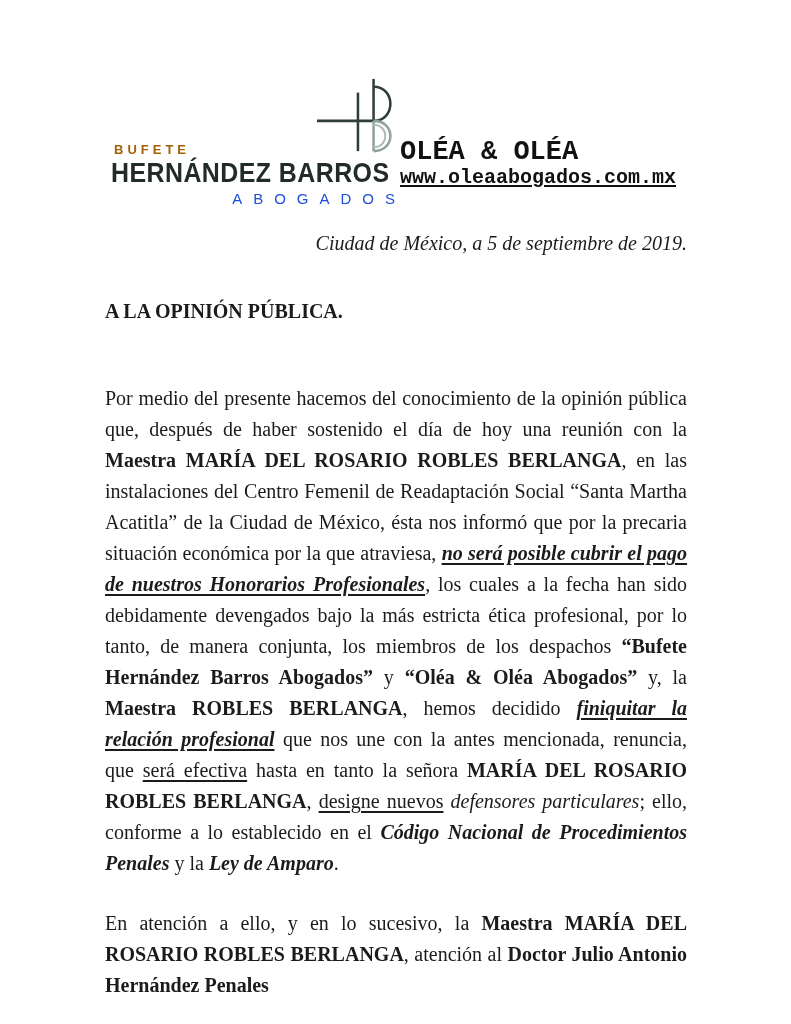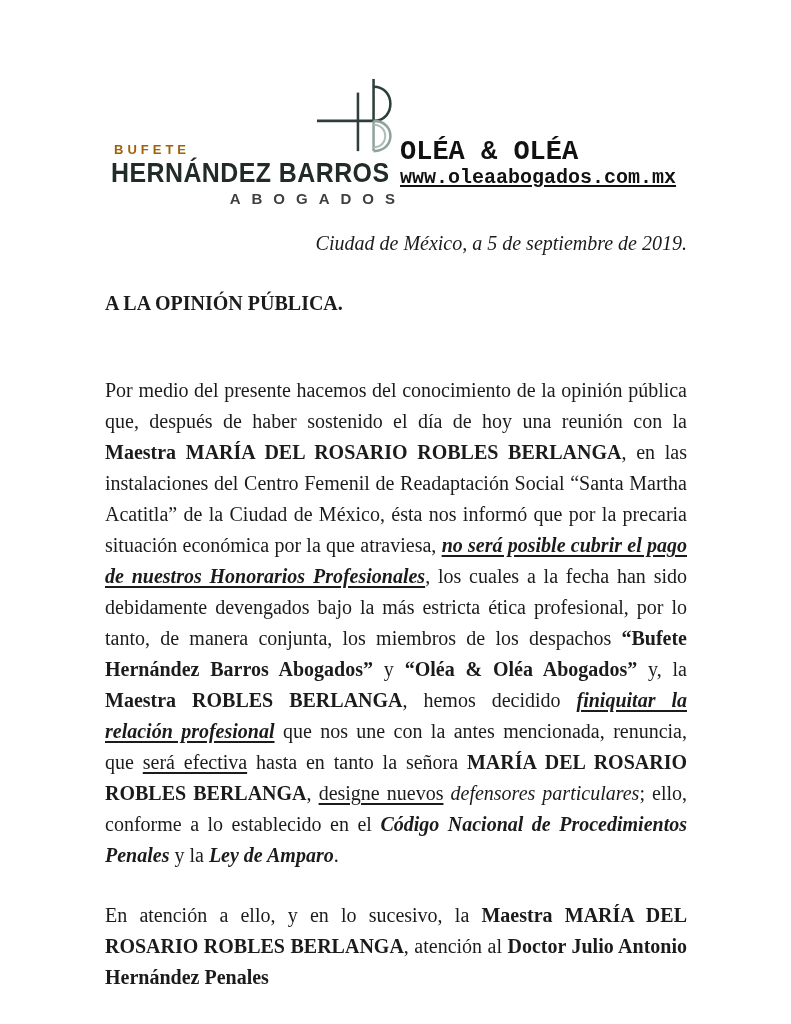--- a/index.html
+++ b/index.html
@@ -50,23 +50,23 @@
     color: #212b28;
     transform: scaleX(0.89);
     transform-origin: left center;
     white-space: nowrap;
   }
   .logo-abogados {
     position: absolute;
     right: -6px;
     top: 114px;
     font-size: 15px;
-    font-weight: bold;
+    font-weight: normal;
     letter-spacing: 11px;
-    color: #404040;
+    color: #1d4ed8;
     white-space: nowrap;
   }
   .header-right {
     position: absolute;
     left: 400px;
     top: 138px;
     width: 255px;
     font-family: Liberation Mono, monospace;
     color: #111111;
   }
@@ -98,21 +98,21 @@
     font-family: "Liberation Serif", "DejaVu Serif", serif;
     font-size: 20px;
     line-height: 31px;
     color: var(--ink, #1b1b1b);
   }
   .dateline {
     text-align: right;
     font-style: italic;
   }
   .salutation {
-    margin-top: 29px;
+    margin-top: 37px;
     font-weight: bold;
   }
   .para {
     text-align: justify;
     margin-top: 29px;
   }
   .para.lead { margin-top: 56px; }
   .seg-b { font-weight: bold; }
   .seg-i { font-style: italic; }
   .seg-u {

